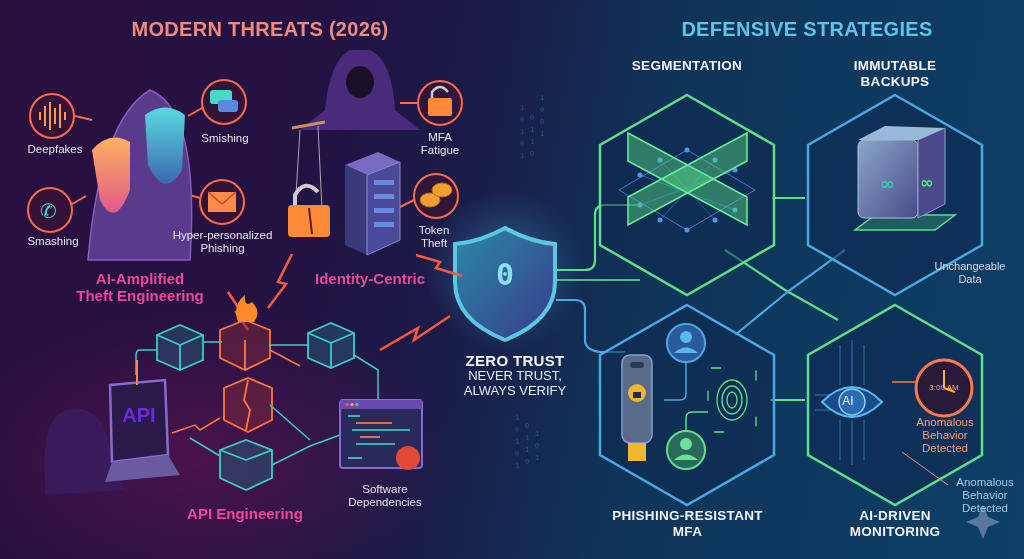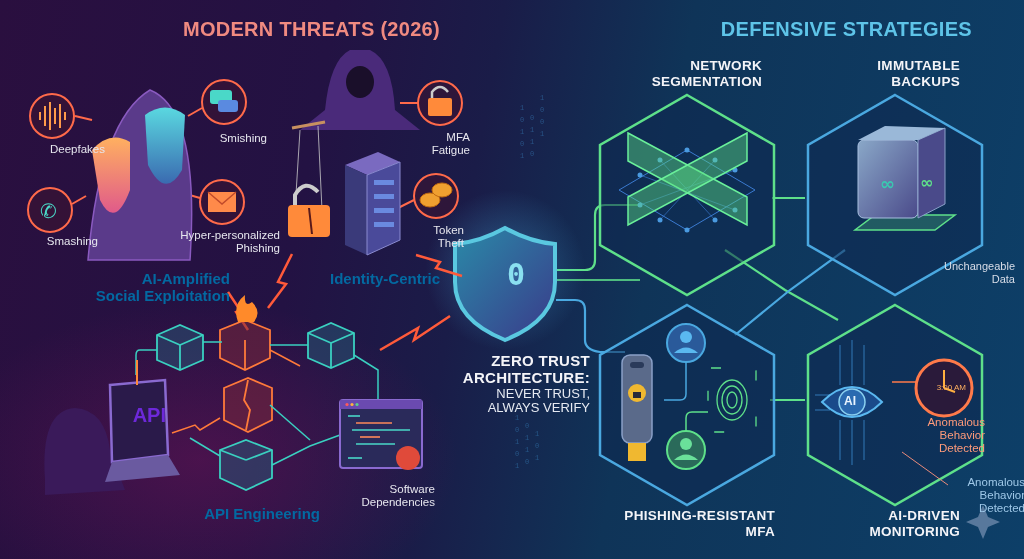--- a/index.html
+++ b/index.html
@@ -2,23 +2,23 @@
 <html><head>
 <meta charset="utf-8">
 <style>
   *{box-sizing:border-box;margin:0;padding:0}
   html,body{width:1024px;height:559px;overflow:hidden}
   body{font-family:"Liberation Sans",sans-serif;position:relative;
     background:linear-gradient(100deg,#2a0f3f 0%,#231243 30%,#1a1c48 45%,#0f3458 62%,#0d3f68 100%);}
   .glowL{position:absolute;left:-60px;top:300px;width:520px;height:320px;border-radius:50%;
     background:radial-gradient(ellipse at center,rgba(120,20,90,.45),rgba(120,20,90,0) 70%)}
   .layer{position:absolute;left:0;top:0;width:1024px;height:559px}
-  .txt{position:absolute;text-align:right;color:#f2f2f6;line-height:1.15}
+  .txt{position:absolute;text-align:center;color:#f2f2f6;line-height:1.15}
   .title{font-weight:bold;font-size:20px;letter-spacing:.3px}
-  .sub{font-weight:bold;font-size:15px;color:#0369a1}
+  .sub{font-weight:bold;font-size:15px;color:#ec4899}
   .lbl{font-size:11.5px;color:#e6e6ee}
   .hdr{font-weight:bold;font-size:13.5px;color:#f4f4f8;letter-spacing:.3px}
   .small{font-size:11px;color:#d8dde8}
   .warn{font-size:11.5px;color:#ff9a7a}
   .warn2{font-size:11.5px;color:#9fc8e8}
 </style>
 </head>
 <body>
 
 <div class="glowL"></div>
@@ -328,21 +328,21 @@
 
 <div class="txt lbl" style="left:5px;top:143px;width:100px">Deepfakes</div>
 <div class="txt lbl" style="left:183px;top:132px;width:84px">Smishing</div>
 <div class="txt lbl" style="left:8px;top:235px;width:90px">Smashing</div>
 <div class="txt lbl" style="left:165px;top:229px;width:115px">
   <div>Hyper-personalized</div>
   <div>Phishing</div>
 </div>
 <div class="txt sub" style="left:50px;top:270px;width:180px">
   <div>AI-Amplified</div>
-  <div>Social Exploitation</div>
+  <div>Theft Engineering</div>
 </div>
 
 <div class="txt lbl" style="left:410px;top:131px;width:60px">
   <div>MFA</div>
   <div>Fatigue</div>
 </div>
 <div class="txt lbl" style="left:404px;top:224px;width:60px">
   <div>Token</div>
   <div>Theft</div>
 </div>
@@ -355,41 +355,39 @@
   <div>Software</div>
   <div>Dependencies</div>
 </div>
 <div class="txt sub" style="left:170px;top:505px;width:150px">
   <div>API Engineering</div>
 </div>
 
 <div class="txt" style="left:485px;top:258px;width:40px;font-family:'DejaVu Sans Mono',monospace;font-weight:bold;font-size:30px;color:#8ae0f0">0</div>
 <div class="txt" style="left:440px;top:352px;width:150px">
   <div class="hdr" style="font-size:15px">ZERO TRUST</div>
-  <div class="hdr" style="font-size:15px">ARCHITECTURE:</div>
   <div style="font-size:13px;color:#e6eaf2">NEVER TRUST,</div>
   <div style="font-size:13px;color:#e6eaf2">ALWAYS VERIFY</div>
 </div>
 
 <div class="txt title" style="left:642px;top:18px;width:330px;color:#5ec4e8">DEFENSIVE STRATEGIES</div>
 
 <div class="txt hdr" style="left:612px;top:58px;width:150px">
-  <div>NETWORK</div>
   <div>SEGMENTATION</div>
 </div>
 <div class="txt hdr" style="left:830px;top:58px;width:130px">
   <div>IMMUTABLE</div>
   <div>BACKUPS</div>
 </div>
 <div class="txt small" style="left:925px;top:260px;width:90px">
   <div>Unchangeable</div>
   <div>Data</div>
 </div>
 
-<div class="txt" style="left:840px;top:395px;width:16px;font-weight:bold;font-size:12px;color:#e8f4ff">AI</div>
+<div class="txt" style="left:840px;top:395px;width:16px;font-weight:normal;font-size:12px;color:#e8f4ff">AI</div>
 <div class="txt" style="left:922px;top:383px;width:44px;font-size:8px;font-weight:normal;color:#ffb060">3:00 AM</div>
 <div class="txt warn" style="left:905px;top:416px;width:80px">
   <div>Anomalous</div>
   <div>Behavior</div>
   <div>Detected</div>
 </div>
 <div class="txt warn2" style="left:945px;top:476px;width:80px">
   <div>Anomalous</div>
   <div>Behavior</div>
   <div>Detected</div>

